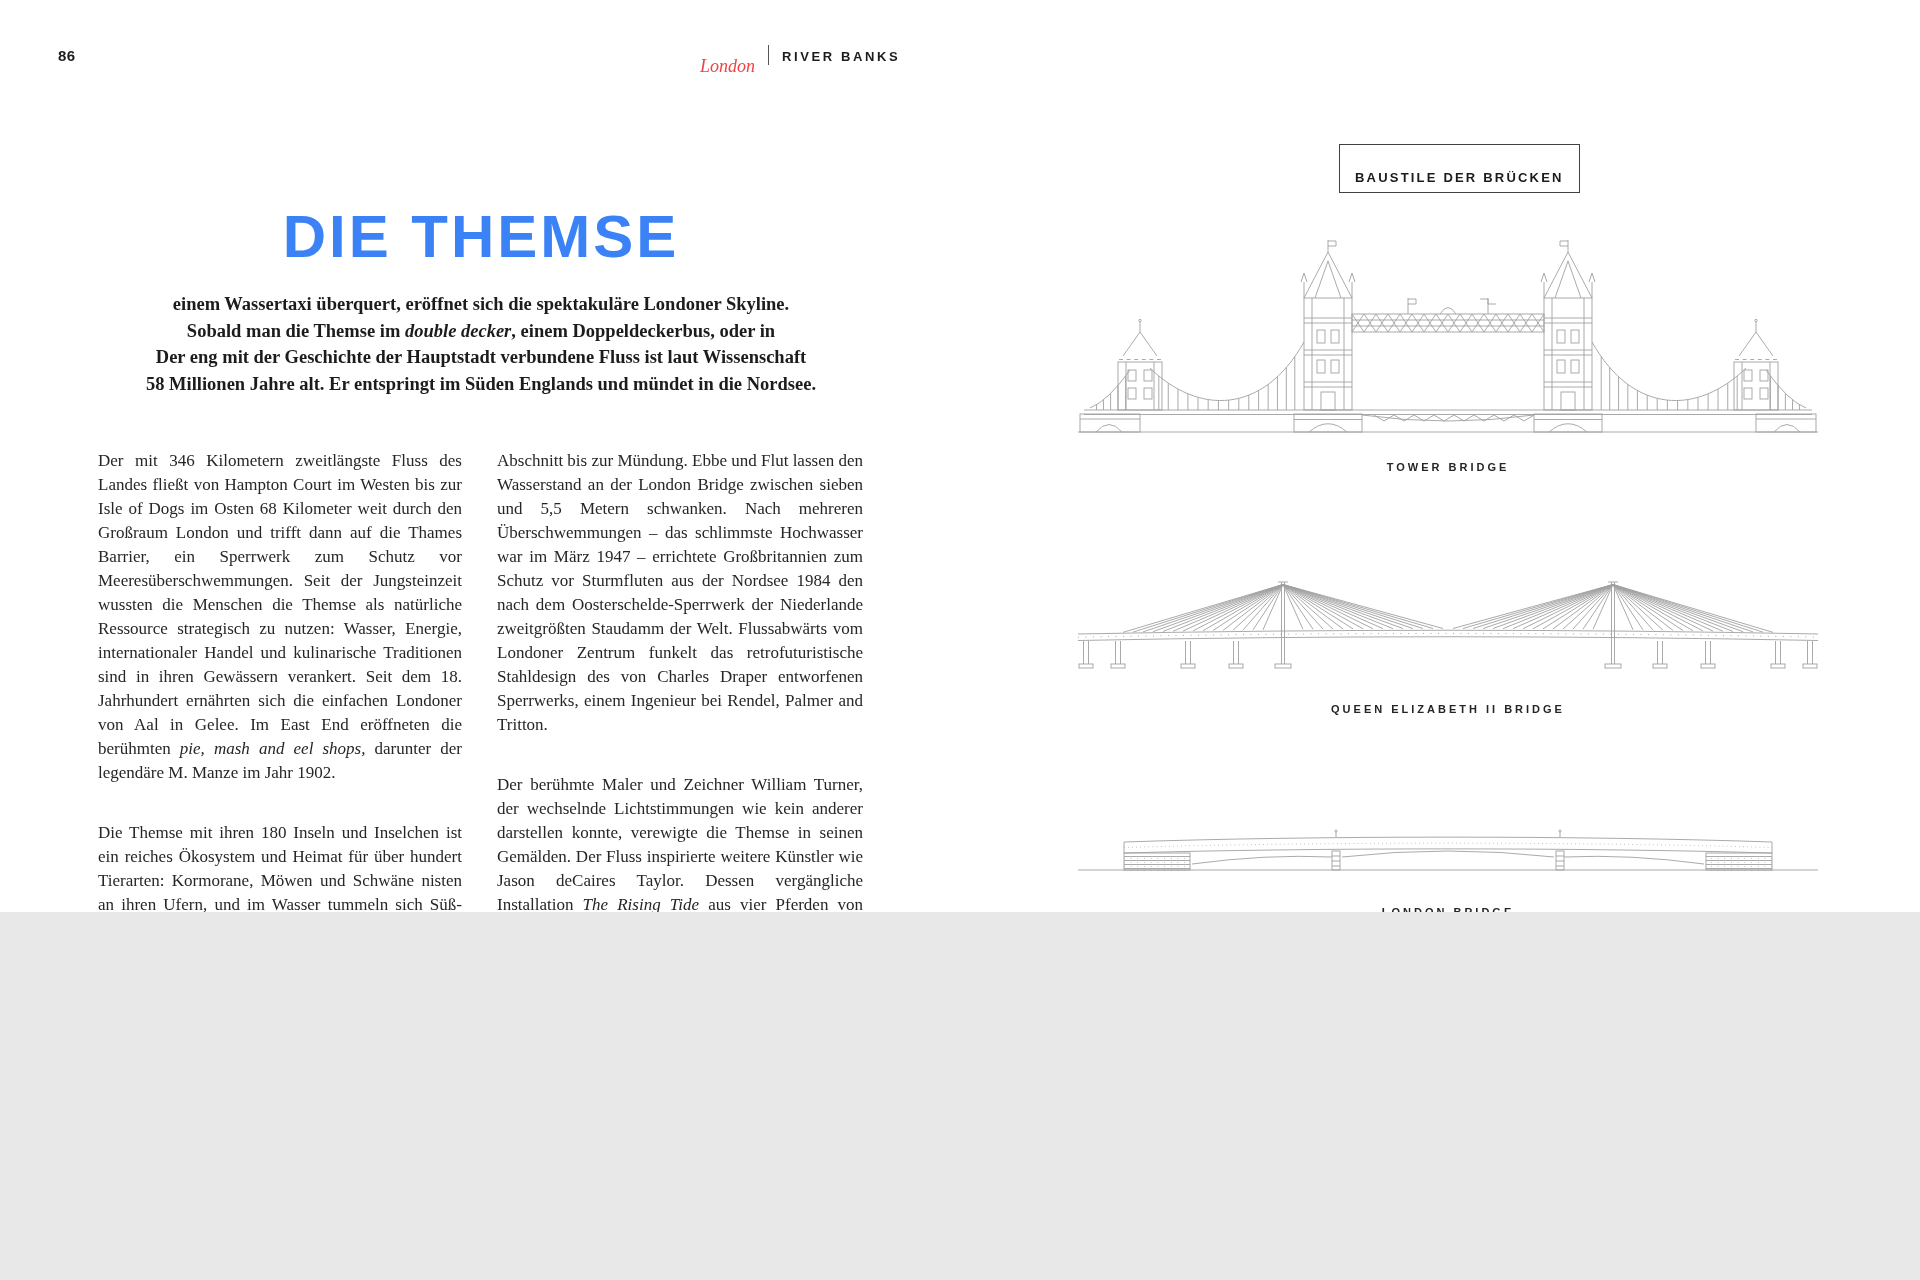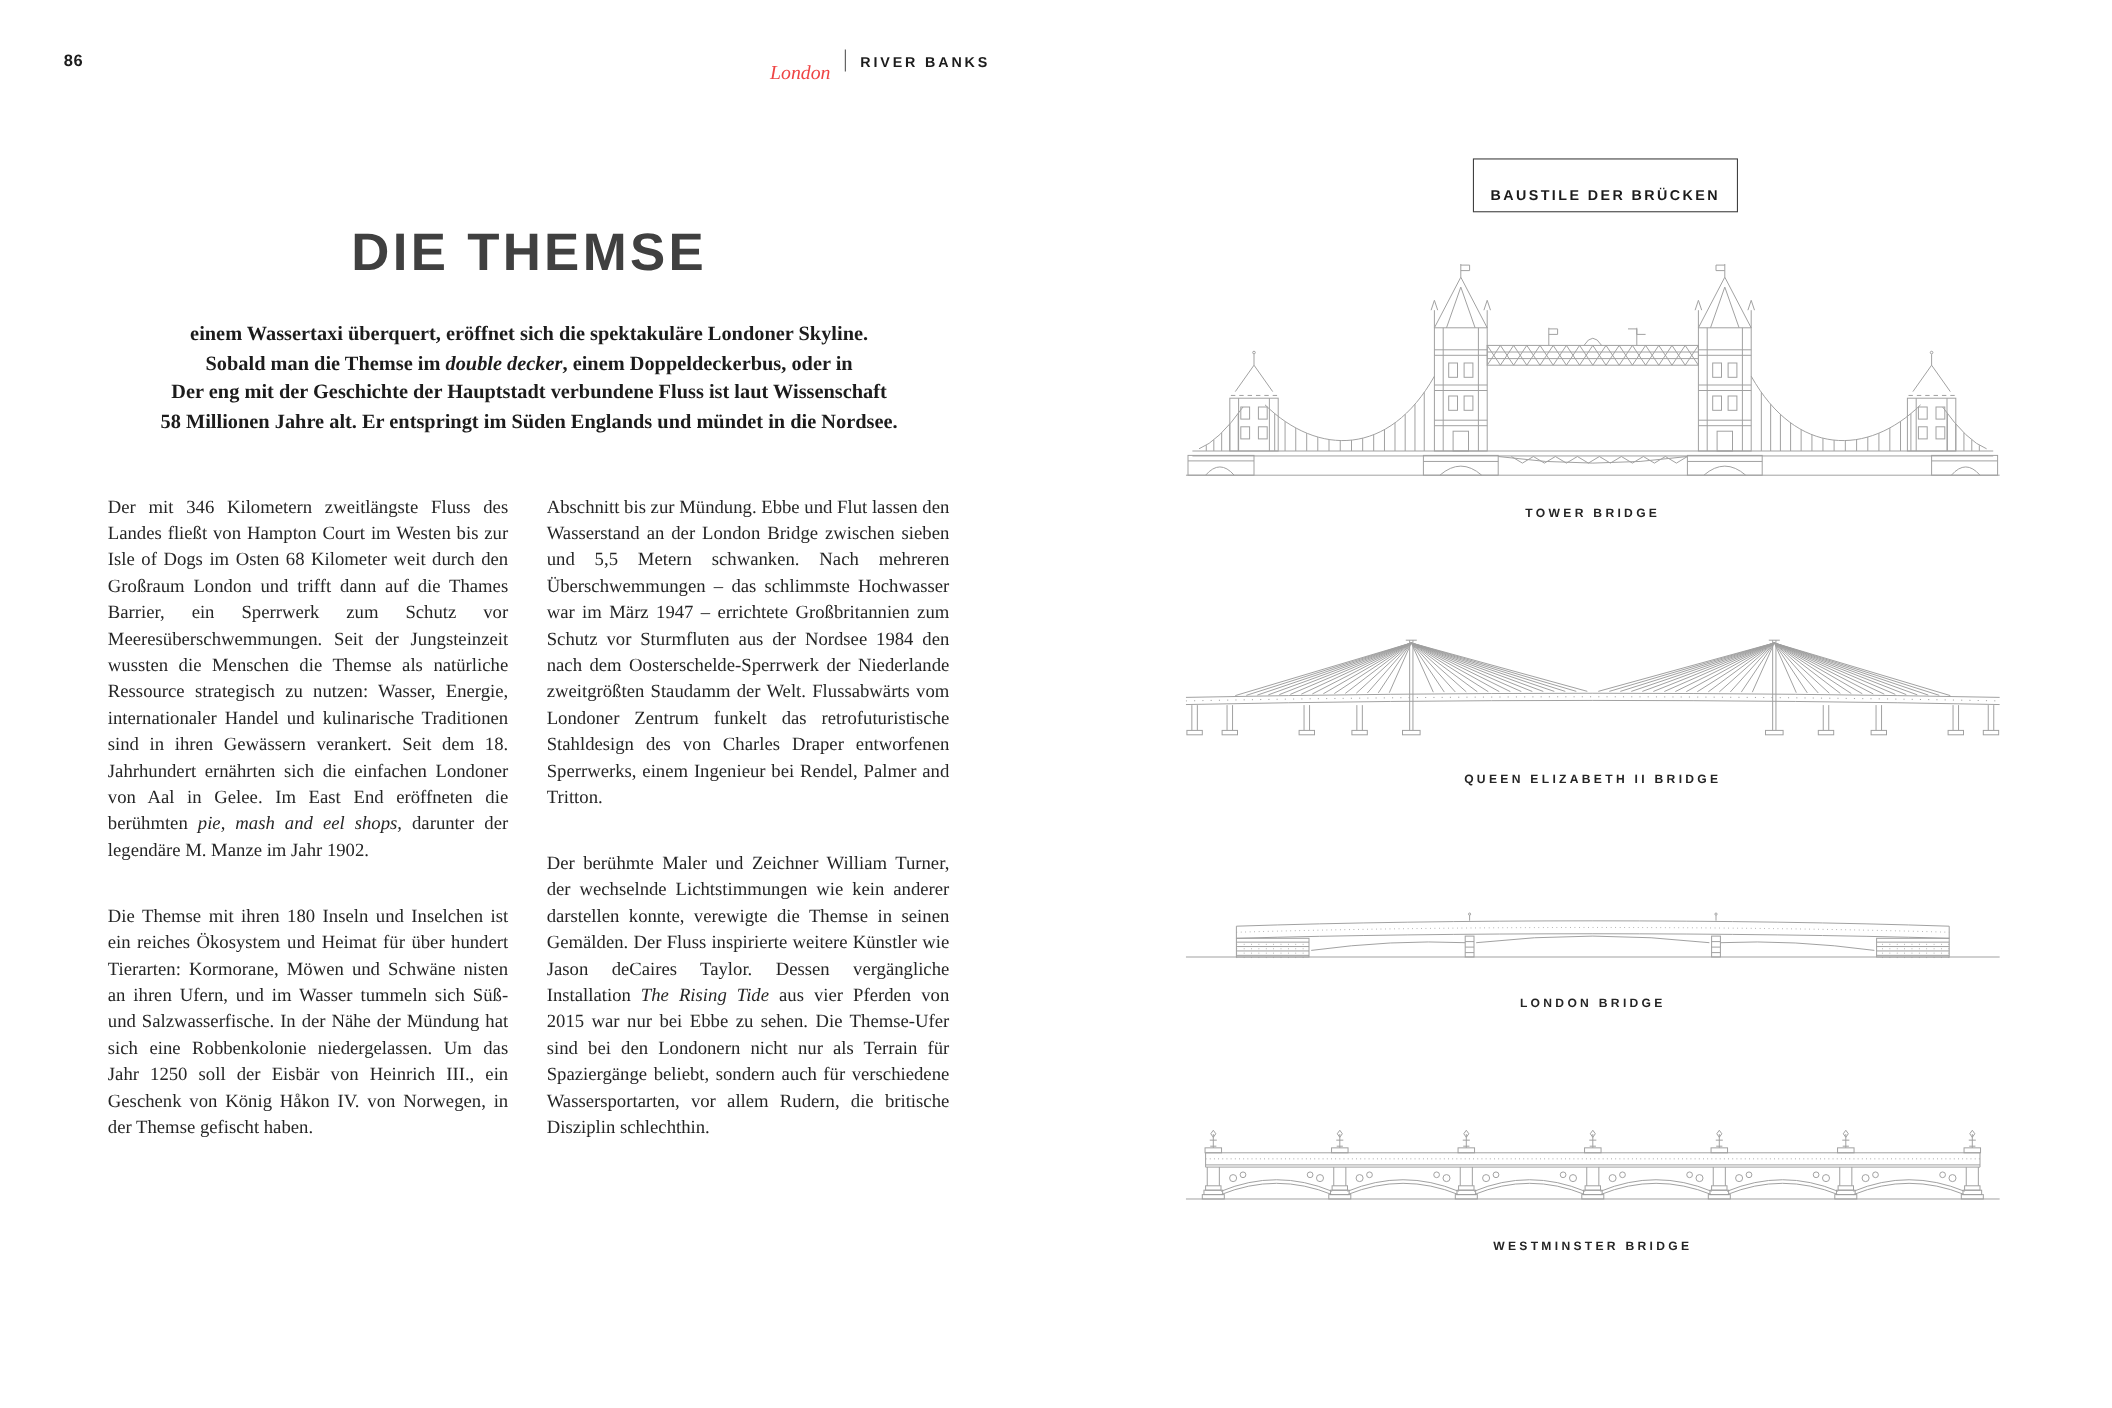--- a/index.html
+++ b/index.html
@@ -1,33 +1,33 @@
 <!DOCTYPE html>
 <html lang="de"><head>
 <meta charset="utf-8">
 <style>
   html,body{margin:0;padding:0;background:#e8e8e8;}
-  .stage{position:relative;width:1920px;height:1280px;background:#ffffff;overflow:hidden;
+  .stage{position:relative;width:1920px;height:912px;background:#ffffff;overflow:hidden;
          font-family:"Liberation Serif",serif;color:#232323;}
 
   
   .page-number{position:absolute;left:58px;top:47px;font-family:"Liberation Sans",sans-serif;
                font-weight:700;font-size:15px;letter-spacing:.5px;color:#1c1c1c;}
   .running-head{position:absolute;left:700px;top:42px;display:flex;align-items:center;gap:13px;height:26px;}
   .rh-city{font-style:italic;font-size:18px;color:#ef4444;margin-top:22px;}
   .rh-divider{width:1px;height:20px;background:#555;}
   .rh-section{font-family:"Liberation Sans",sans-serif;font-weight:700;font-size:13px;
               letter-spacing:2.6px;color:#1c1c1c;padding-top:2px;}
 
   
   .left-block{position:absolute;left:98px;width:766px;text-align:center;}
   .kicker{top:149px;font-family:"Liberation Sans",sans-serif;font-weight:700;font-size:13px;
           letter-spacing:5px;color:#1d1d1d;}
-  .article-title{top:202px;font-family:"Liberation Sans",sans-serif;font-weight:700;font-size:48px;
-                 letter-spacing:3px;color:#404040;}
+  .article-title{top:202px;font-family:"Liberation Sans",sans-serif;font-weight:700;font-size:60px;
+                 letter-spacing:3px;color:#3b82f6;}
   .intro{top:291px;font-weight:700;font-size:18.5px;line-height:26.5px;color:#1c1c1c;}
   .intro .line{display:block;}
   .intro em{font-style:italic;}
 
   .col{position:absolute;top:449px;text-align:justify;hyphens:auto;-webkit-hyphens:auto;}
   .col-left{left:98px;width:364px;}
   .col-right{left:497px;width:366px;}
   .col p{margin:0;font-size:17px;line-height:24px;color:#262626;}
   .col p + p{margin-top:36px;}
   .col em{font-style:italic;}

